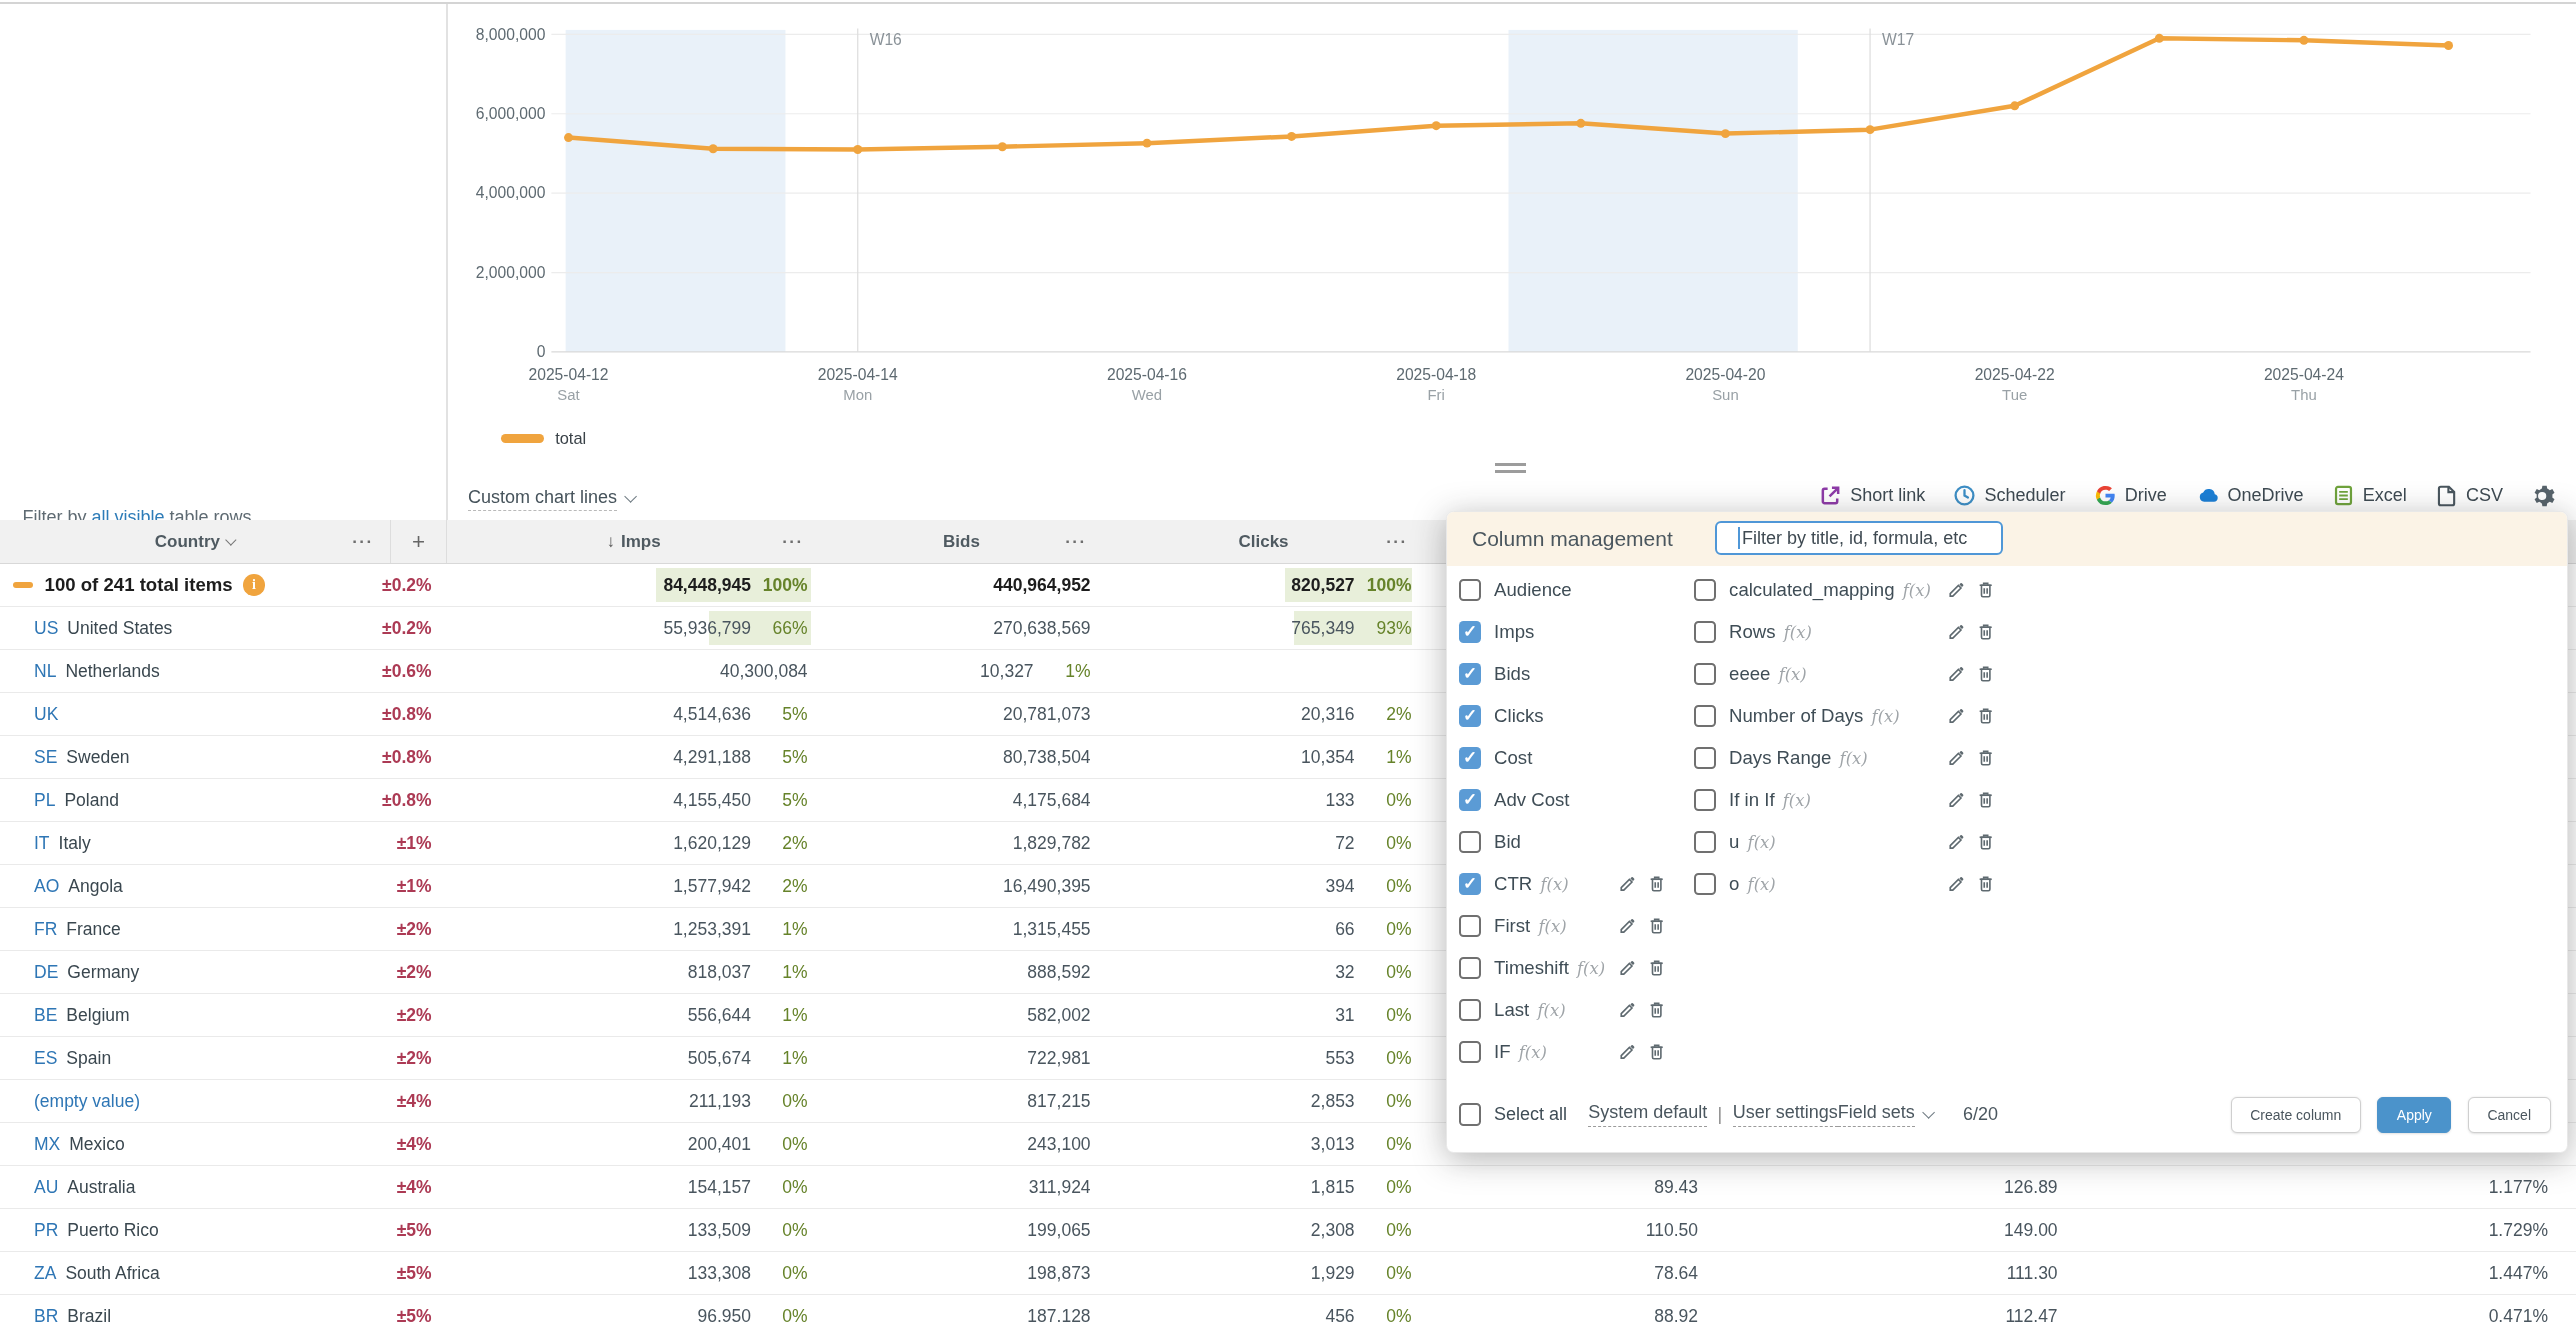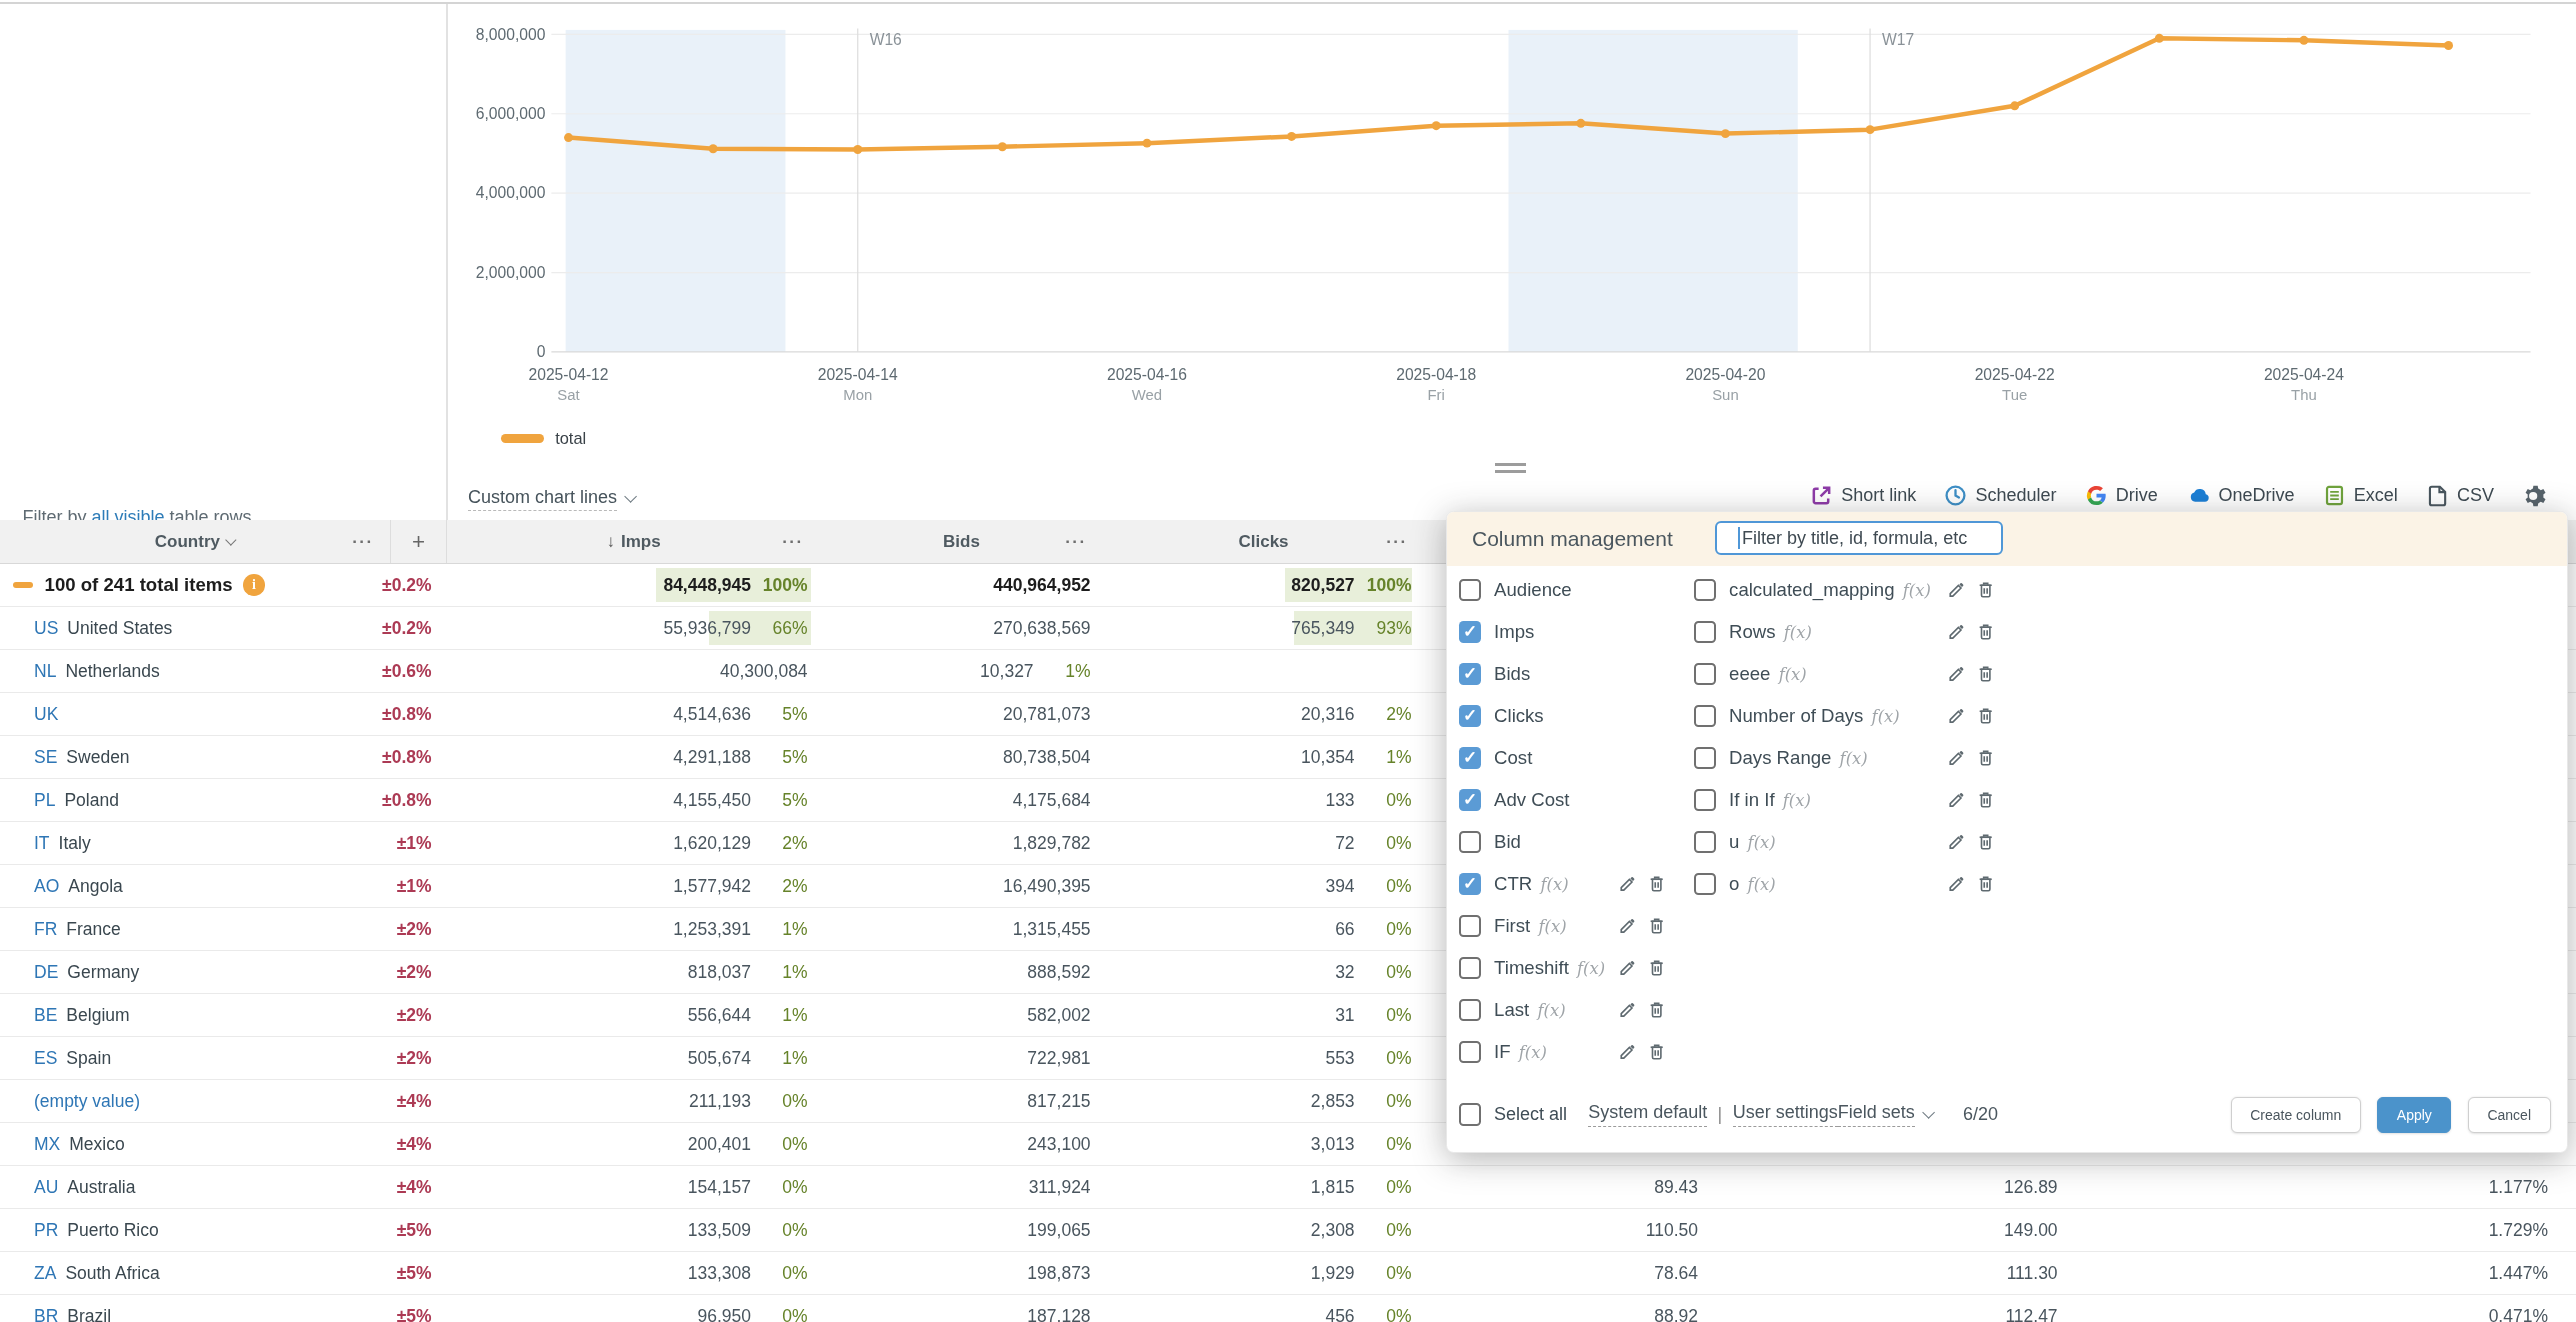--- a/index.html
+++ b/index.html
@@ -16,21 +16,21 @@
   #splitter div{height:2.6px;background:#9c9c9c;margin-bottom:4.5px;}
 
   
   #filter-row{position:absolute;left:0;top:481px;width:2576px;height:39px;font-size:18px;}
   #filter-by{position:absolute;left:22.4px;top:6px;color:#5f6b73;margin-top:20px;}
   #filter-by .lnk{color:#2e7cb8;border-bottom:1.9px dashed #9cc0dd;padding-bottom:2.2px;cursor:pointer;}
   #custom-lines{position:absolute;left:468px;top:6px;color:#46535b;cursor:pointer;display:flex;align-items:center;}
   #custom-lines .t{border-bottom:1.9px dashed #b9b9b9;padding-bottom:2.2px;}
   .chev{display:inline-block;width:8.2px;height:8.2px;border-right:1.9px solid #6e7a82;border-bottom:1.9px solid #6e7a82;
     transform:rotate(45deg);margin-left:9px;margin-top:-4.5px;}
-  #toolbar{position:absolute;right:28px;top:1.5px;display:flex;align-items:center;gap:28px;}
+  #toolbar{position:absolute;right:19px;top:1.5px;display:flex;align-items:center;gap:28px;}
   .tb-item{display:flex;align-items:center;gap:8.2px;color:#3e4a52;font-size:18px;cursor:pointer;}
   .tb-item svg{display:block;}
 
   
   #table{position:absolute;left:0;top:520px;width:2576px;}
   .thead{display:grid;grid-template-columns:391px 56px 373px 283px 321px 291px 358px 1fr;height:43px;
     background:#f1f1f1;border-bottom:1.5px solid #d8d8d8;font-weight:bold;color:#4f5a61;font-size:17px;}
   .th{position:relative;display:flex;align-items:center;justify-content:center;}
   .th .dots{position:absolute;right:16.4px;color:#6e6e6e;font-weight:bold;letter-spacing:1.5px;cursor:pointer;}
   .th-country{border-right:1.5px solid #ddd;}

